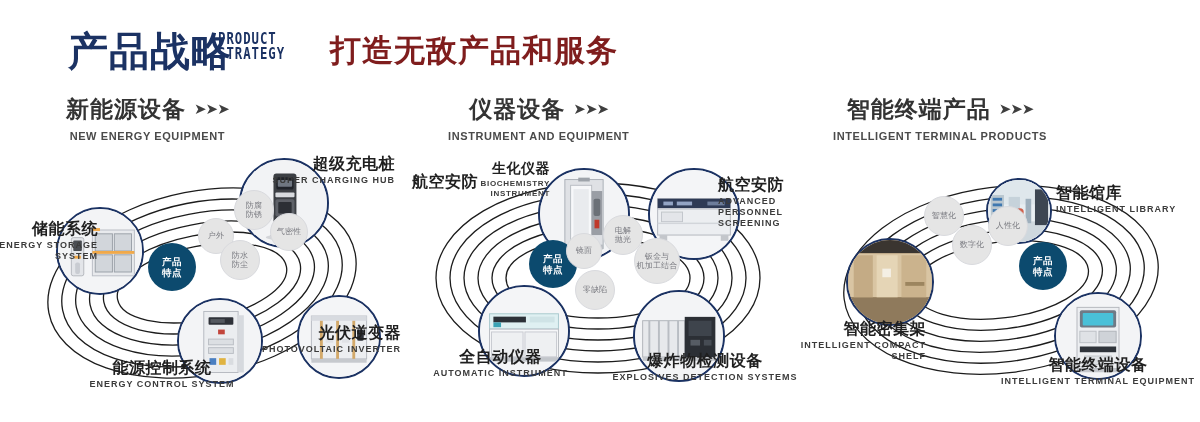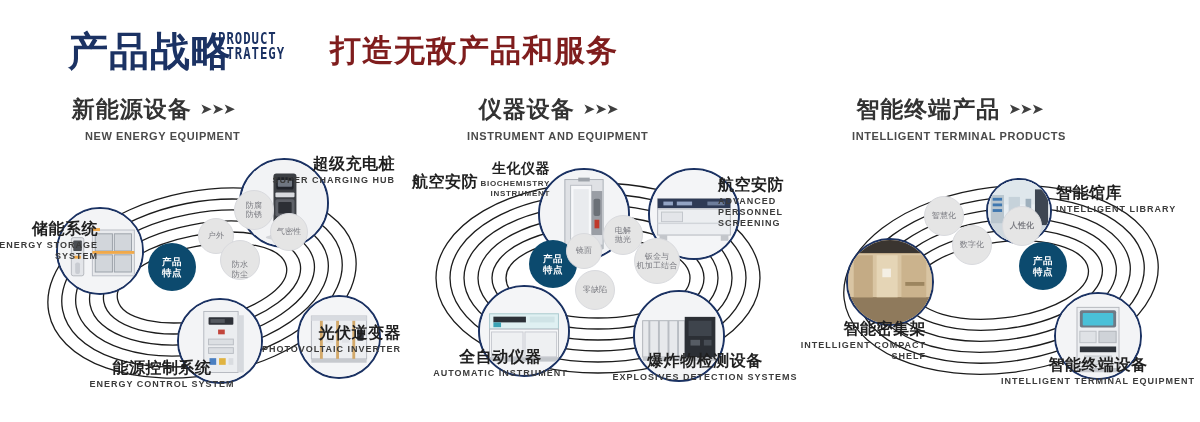--- a/index.html
+++ b/index.html
@@ -44,21 +44,20 @@
   }
   .sect .chev{
     display:inline-block;margin-left:8px;
     font-size:15px;color:#3f3f3f;letter-spacing:-1px;
     vertical-align:3px;font-weight:bold;
   }
   .sect .en{
     margin-top:5px;
     font-size:11px;font-weight:bold;color:#4a4a4a;letter-spacing:.6px;
     white-space:nowrap;
-    margin-left:19px;
   }
   #sect-1{left:66px;top:94px;}
   #sect-2{left:448px;top:94px;}
   #sect-3{left:833px;top:94px;}
 
   
   .cluster{position:absolute;width:400px;height:270px;}
   #cluster-1{left:2px;top:150px;}
   #cluster-2{left:398px;top:150px;}
   #cluster-3{left:806px;top:150px;}
@@ -217,21 +216,21 @@
       <div>
           <div>户外</div>
         </div>
     </div>
     <div class="tag" style="left:232px;top:40px;width:40px;height:40px;">
       <div>
         <div>防腐</div>
         <div>防锈</div>
       </div>
     </div>
-    <div class="tag" style="left:218px;top:90px;width:40px;height:40px;align-items:flex-end;">
+    <div class="tag" style="left:218px;top:90px;width:40px;height:40px;">
       <div>
         <div>防水</div>
         <div>防尘</div>
       </div>
     </div>
     <div class="tag" style="left:268px;top:63px;width:38px;height:38px;">
       <div>
           <div>气密性</div>
         </div>
     </div>
@@ -436,21 +435,21 @@
     <div class="tag" style="left:118px;top:46px;width:40px;height:40px;">
       <div>
           <div>智慧化</div>
         </div>
     </div>
     <div class="tag" style="left:146px;top:75px;width:40px;height:40px;text-align:center;">
       <div>
           <div>数字化</div>
         </div>
     </div>
-    <div class="tag" style="left:196px;top:56px;width:40px;height:40px;font-weight:bold;">
+    <div class="tag" style="left:182px;top:56px;width:40px;height:40px;">
       <div>
           <div>人性化</div>
         </div>
     </div>
     <div class="tag core" style="left:213px;top:92px;width:48px;height:48px;">
       <div>
         <div>产品</div>
         <div>特点</div>
       </div>
     </div>

